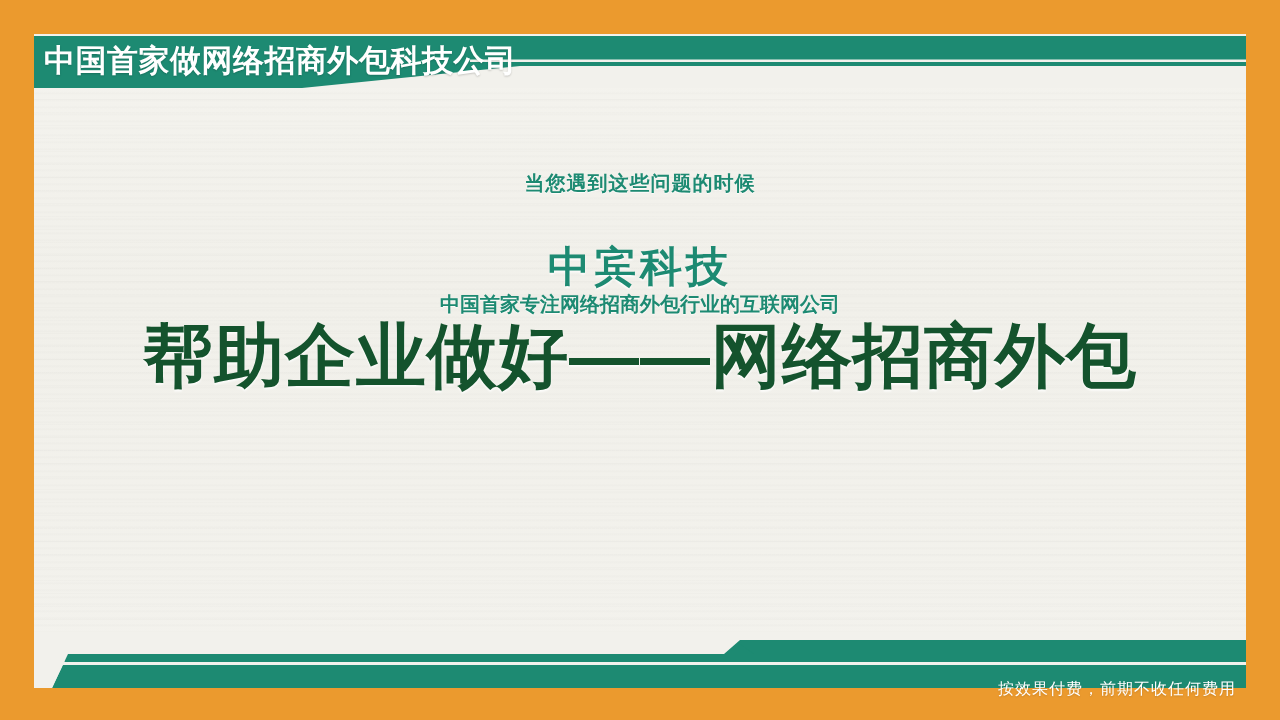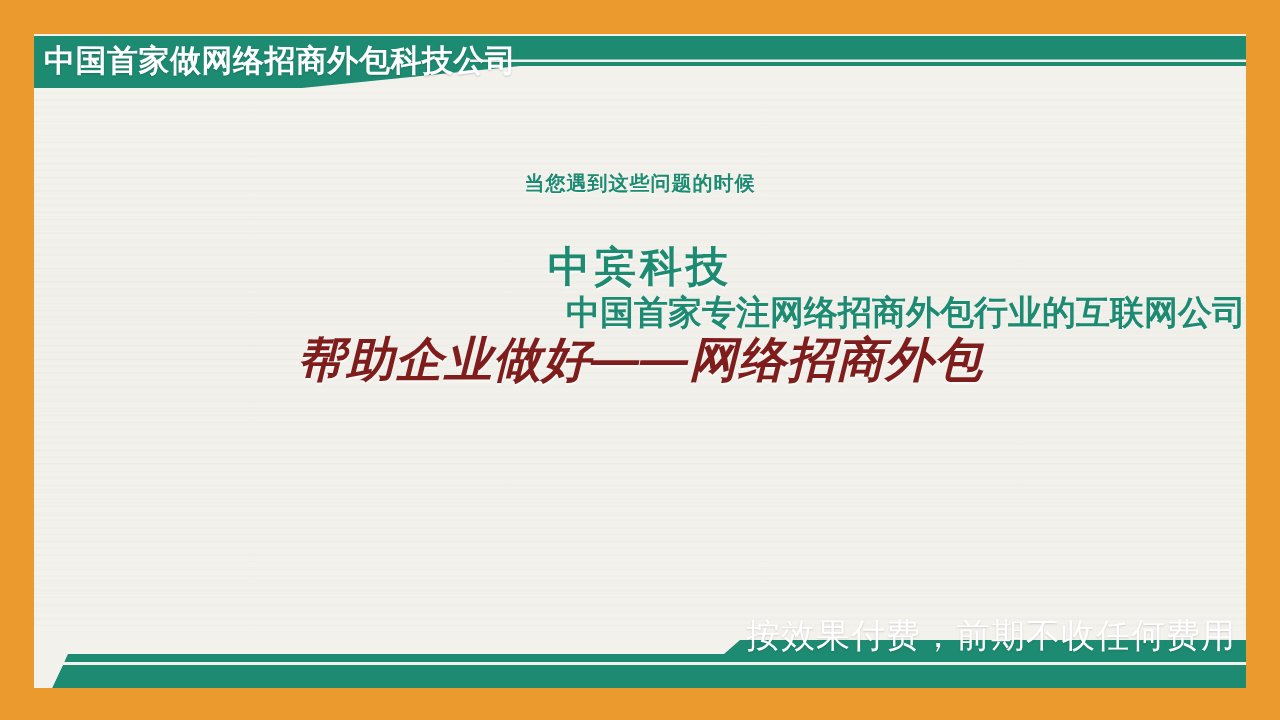--- a/index.html
+++ b/index.html
@@ -92,58 +92,56 @@
     color: #1d8a72;
     font-size: 42px;
     font-weight: bold;
     letter-spacing: 4px;
     line-height: 1.05;
     margin: 0;
     text-shadow: 0 2px 2px rgba(255,255,255,0.8);
   }
   .tagline {
     color: #1d8a72;
-    font-size: 34px;
+    font-size: 20px;
     font-weight: bold;
     letter-spacing: 0px;
     line-height: 1.15;
     margin: 4px 0 0 0;
     text-shadow: 0 1px 1px rgba(255,255,255,0.8);
-    text-align: right;
   }
   .headline {
-    color: #7f1d1d;
-    font-size: 48px;
+    color: #14532d;
+    font-size: 70px;
     font-weight: bold;
     letter-spacing: 1px;
     line-height: 1.1;
     margin: 2px 0 0 0;
     text-shadow: 0 2px 2px rgba(255,255,255,0.8);
-    font-style: italic;
   }
 
   
   .footer-band {
     position: absolute;
     left: 34px;
     top: 632px;
     width: 1212px;
     height: 56px;
     pointer-events: none;
   }
   .footer-band svg { display: block; }
 
   .footer-text {
     position: absolute;
     right: 44px;
-    top: 618px;
+    top: 672px;
     height: 34px;
     line-height: 34px;
     color: #ffffff;
-    font-size: 34px;
+    font-size: 16px;
     font-weight: normal;
     letter-spacing: 1px;
     white-space: nowrap;
     text-shadow: 0 1px 2px rgba(0,0,0,0.15);
   }
 </style>
 </head>
 <body>
 
 <div class="slide">

